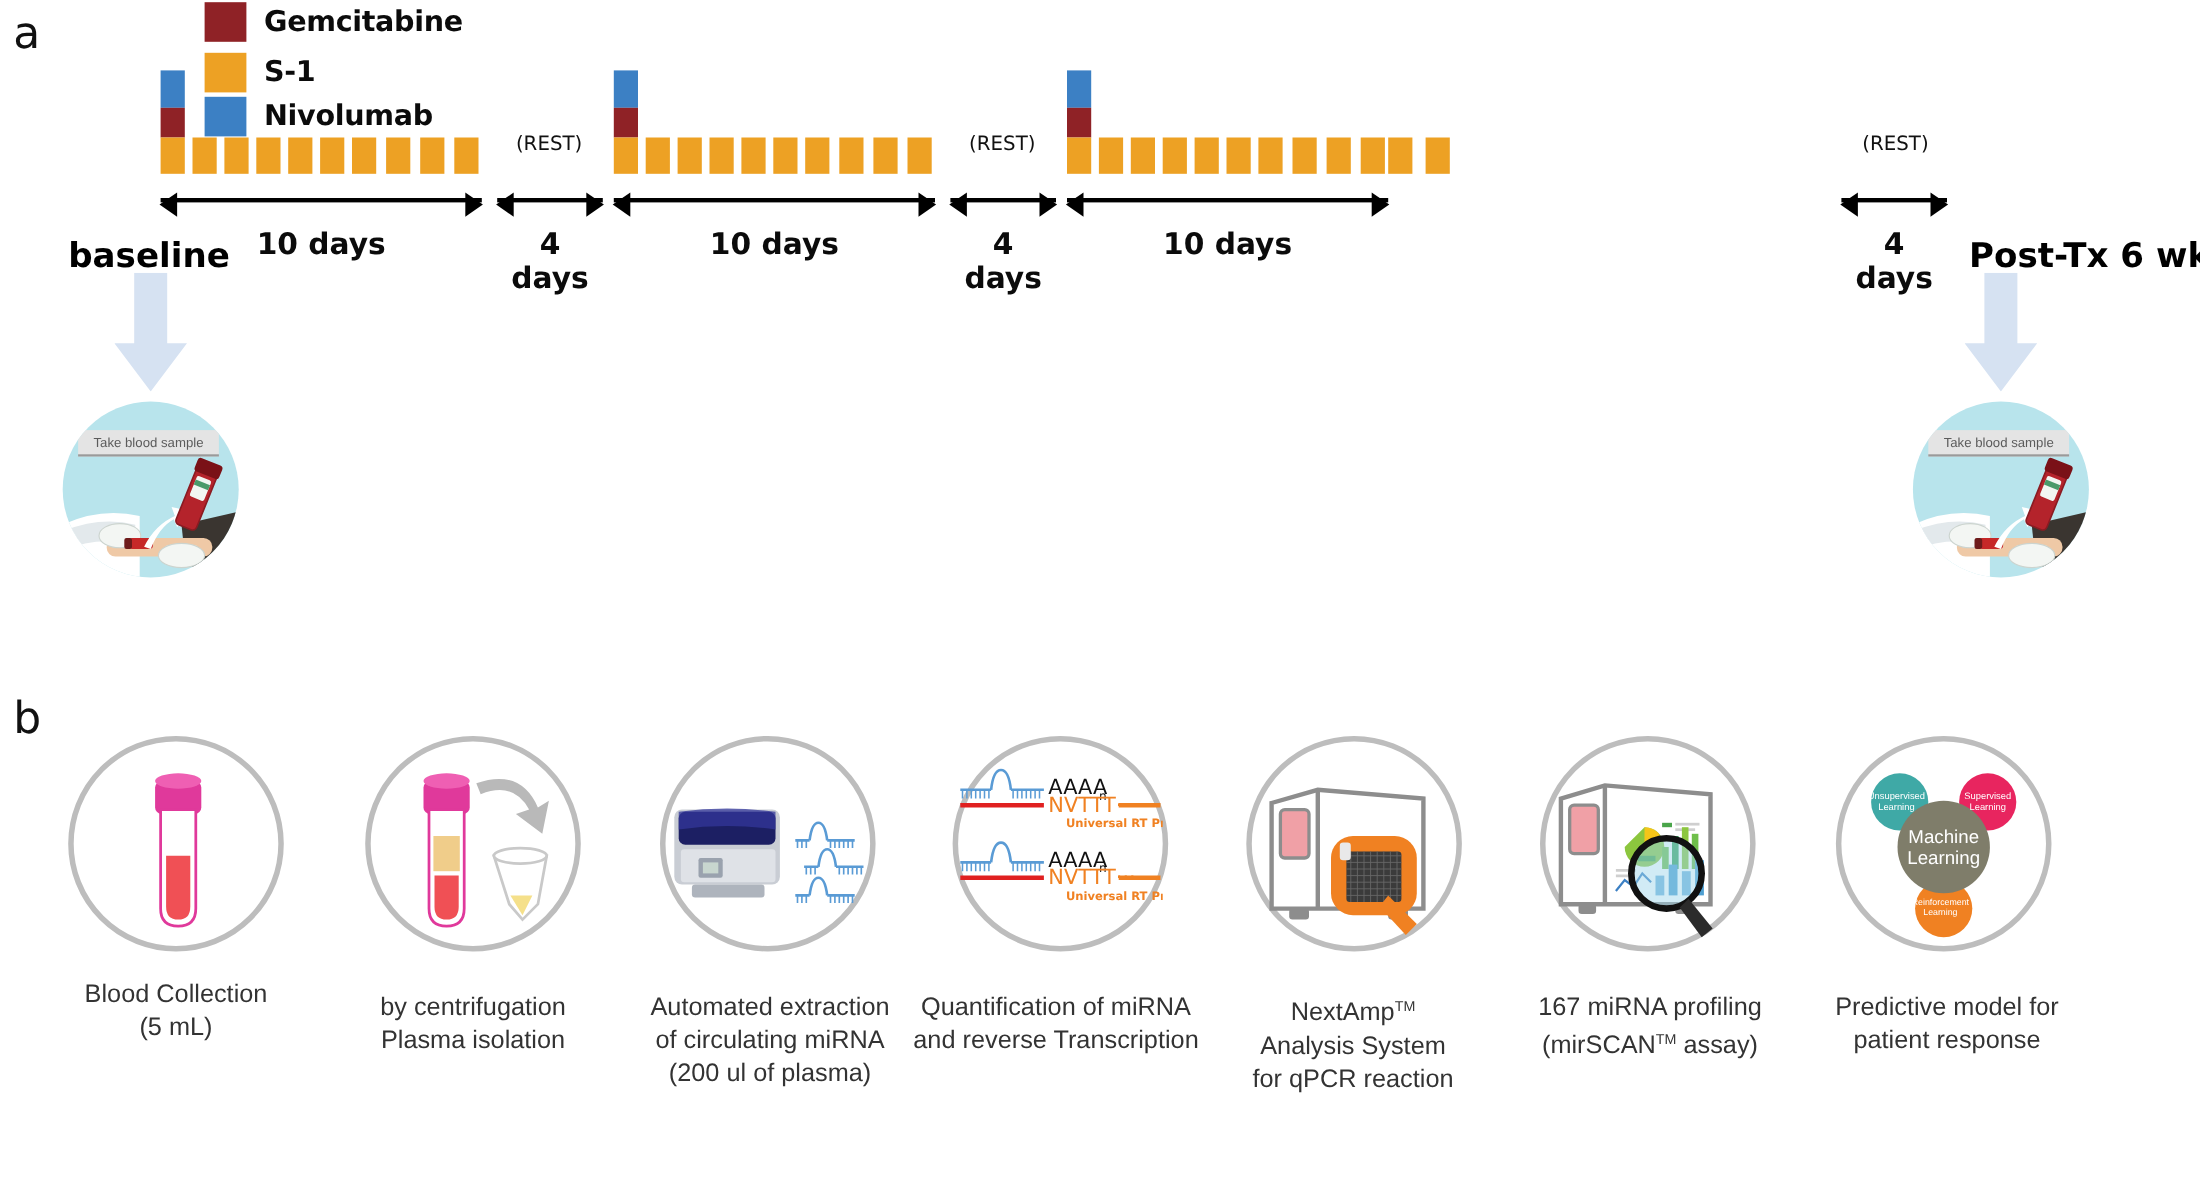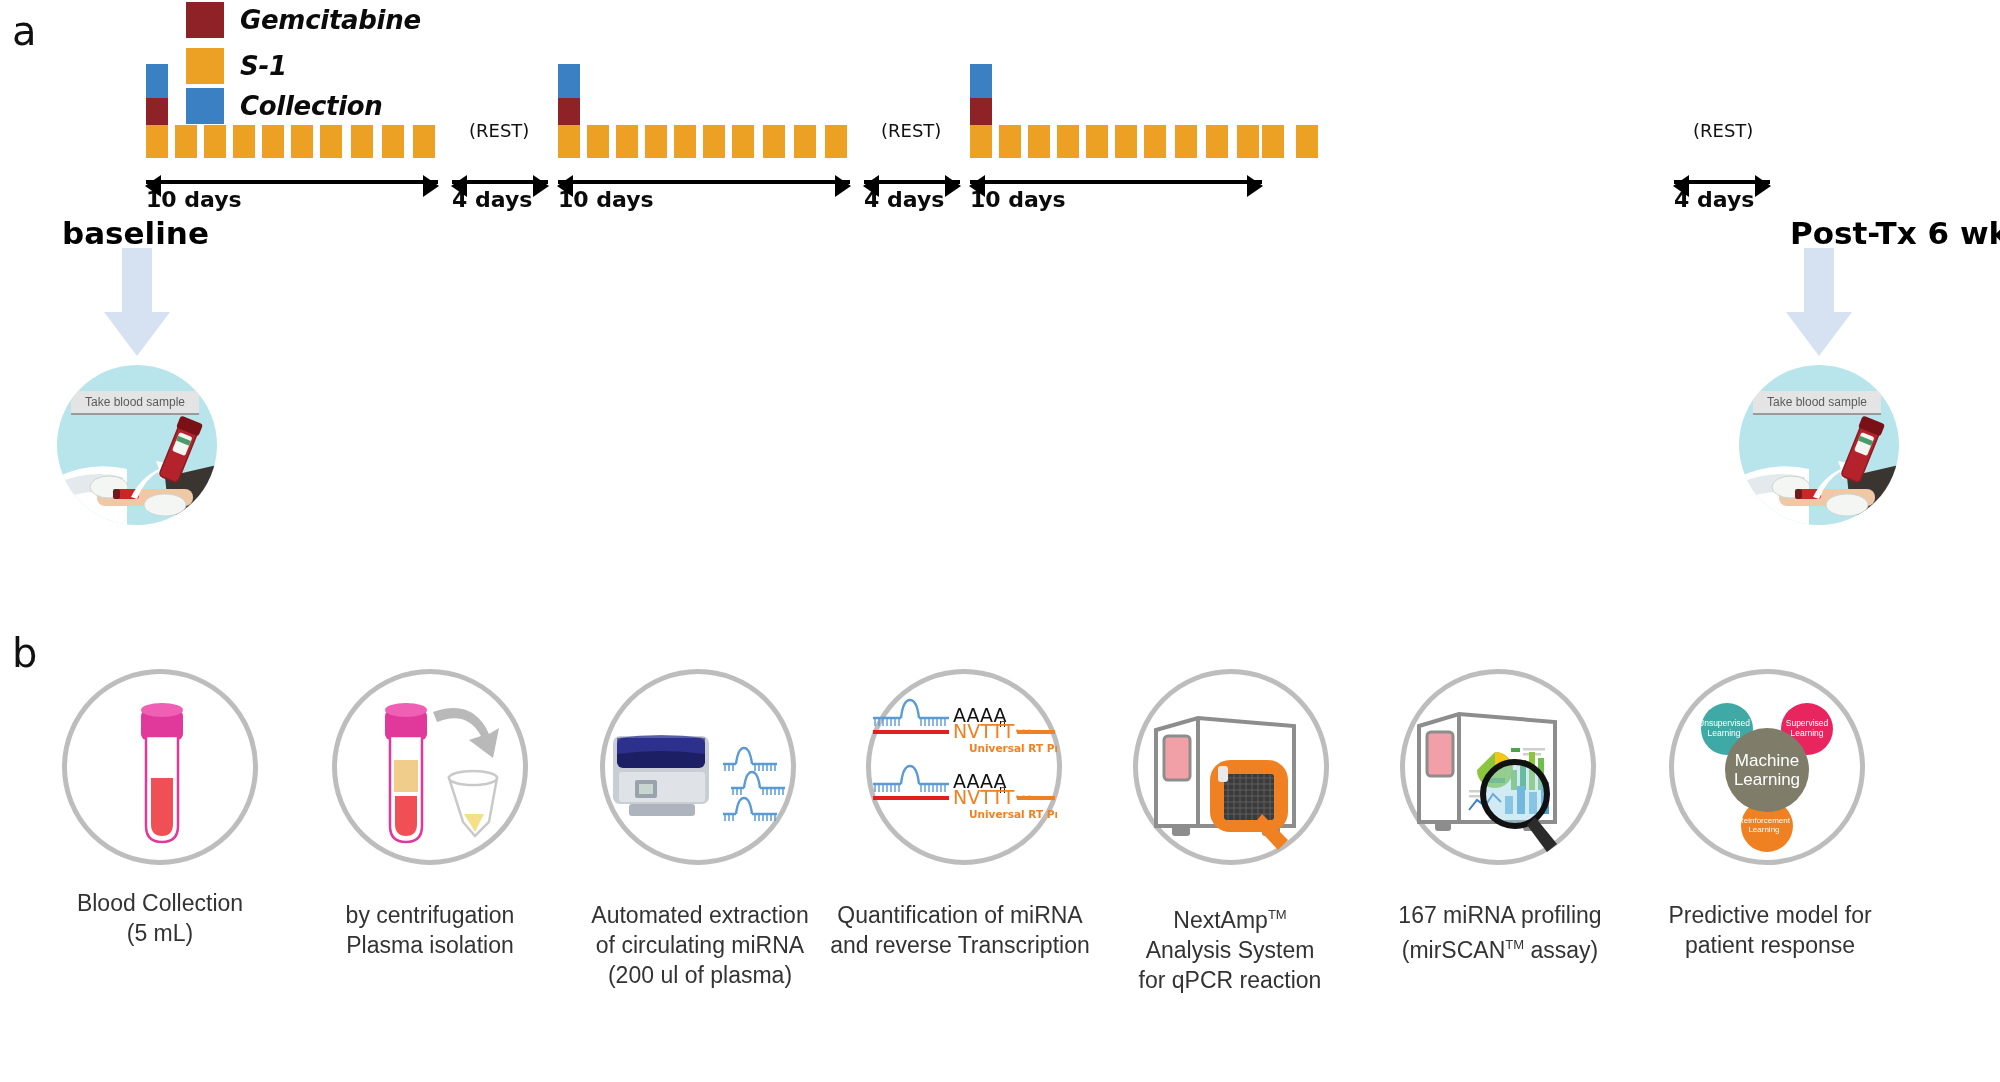--- a/index.html
+++ b/index.html
@@ -22,42 +22,41 @@
 
   
   .legend-row{display:flex;align-items:center;}
   .legend-swatch{width:38px;height:36px;margin-right:16px;}
   .legend-label{
     font-family:"DejaVu Sans", sans-serif;
     font-weight:bold;
     font-size:26px;
     color:#0b0b0b;
     letter-spacing:-0.3px;
-    font-style:italic;
   }
 
   
   .bar{position:absolute;bottom:0;width:22px;}
   .bar .seg{width:100%;}
 
   
   .dur-wrap{position:absolute;}
   .dur-line{
     position:relative;height:0;border-top:4px solid #000;
   }
   .dur-line:before,.dur-line:after{
     content:"";position:absolute;top:-9px;width:0;height:0;
     border-top:11px solid transparent;border-bottom:11px solid transparent;
   }
   .dur-line:before{left:-1px;border-right:16px solid #000;}
   .dur-line:after{right:-1px;border-left:16px solid #000;}
   .dur-label{
-    margin-top:3px;
+    text-align:center;margin-top:23px;
     font-family:"DejaVu Sans", sans-serif;
-    font-weight:bold;font-size:22px;color:#0b0b0b;
+    font-weight:bold;font-size:27px;color:#0b0b0b;
   }
   .rest-label{
     position:absolute;
     font-family:"DejaVu Sans", sans-serif;
     font-size:18px;color:#111;font-weight:400;
   }
 
   
   .tp-label{
     position:absolute;
@@ -122,21 +121,21 @@
   <div class="legend-row" style="margin-bottom:10px;">
     <div class="legend-swatch" style="background:#8f2226;"></div>
     <div class="legend-label">Gemcitabine</div>
   </div>
   <div class="legend-row" style="margin-bottom:4px;">
     <div class="legend-swatch" style="background:#eda124;"></div>
     <div class="legend-label">S-1</div>
   </div>
   <div class="legend-row">
     <div class="legend-swatch" style="background:#3c80c4;"></div>
-    <div class="legend-label">Collection</div>
+    <div class="legend-label">Nivolumab</div>
   </div>
 </div>
 
 <div class="abs" style="left:146px;top:62px;width:290px;height:96px;">
 
   <div class="bar" style="left:0px;height:94px;">
     <div class="seg" style="height:34px;background:#3c80c4;"></div>
     <div class="seg" style="height:27px;background:#8f2226;"></div>
     <div class="seg" style="height:33px;background:#eda124;"></div>
   </div>

